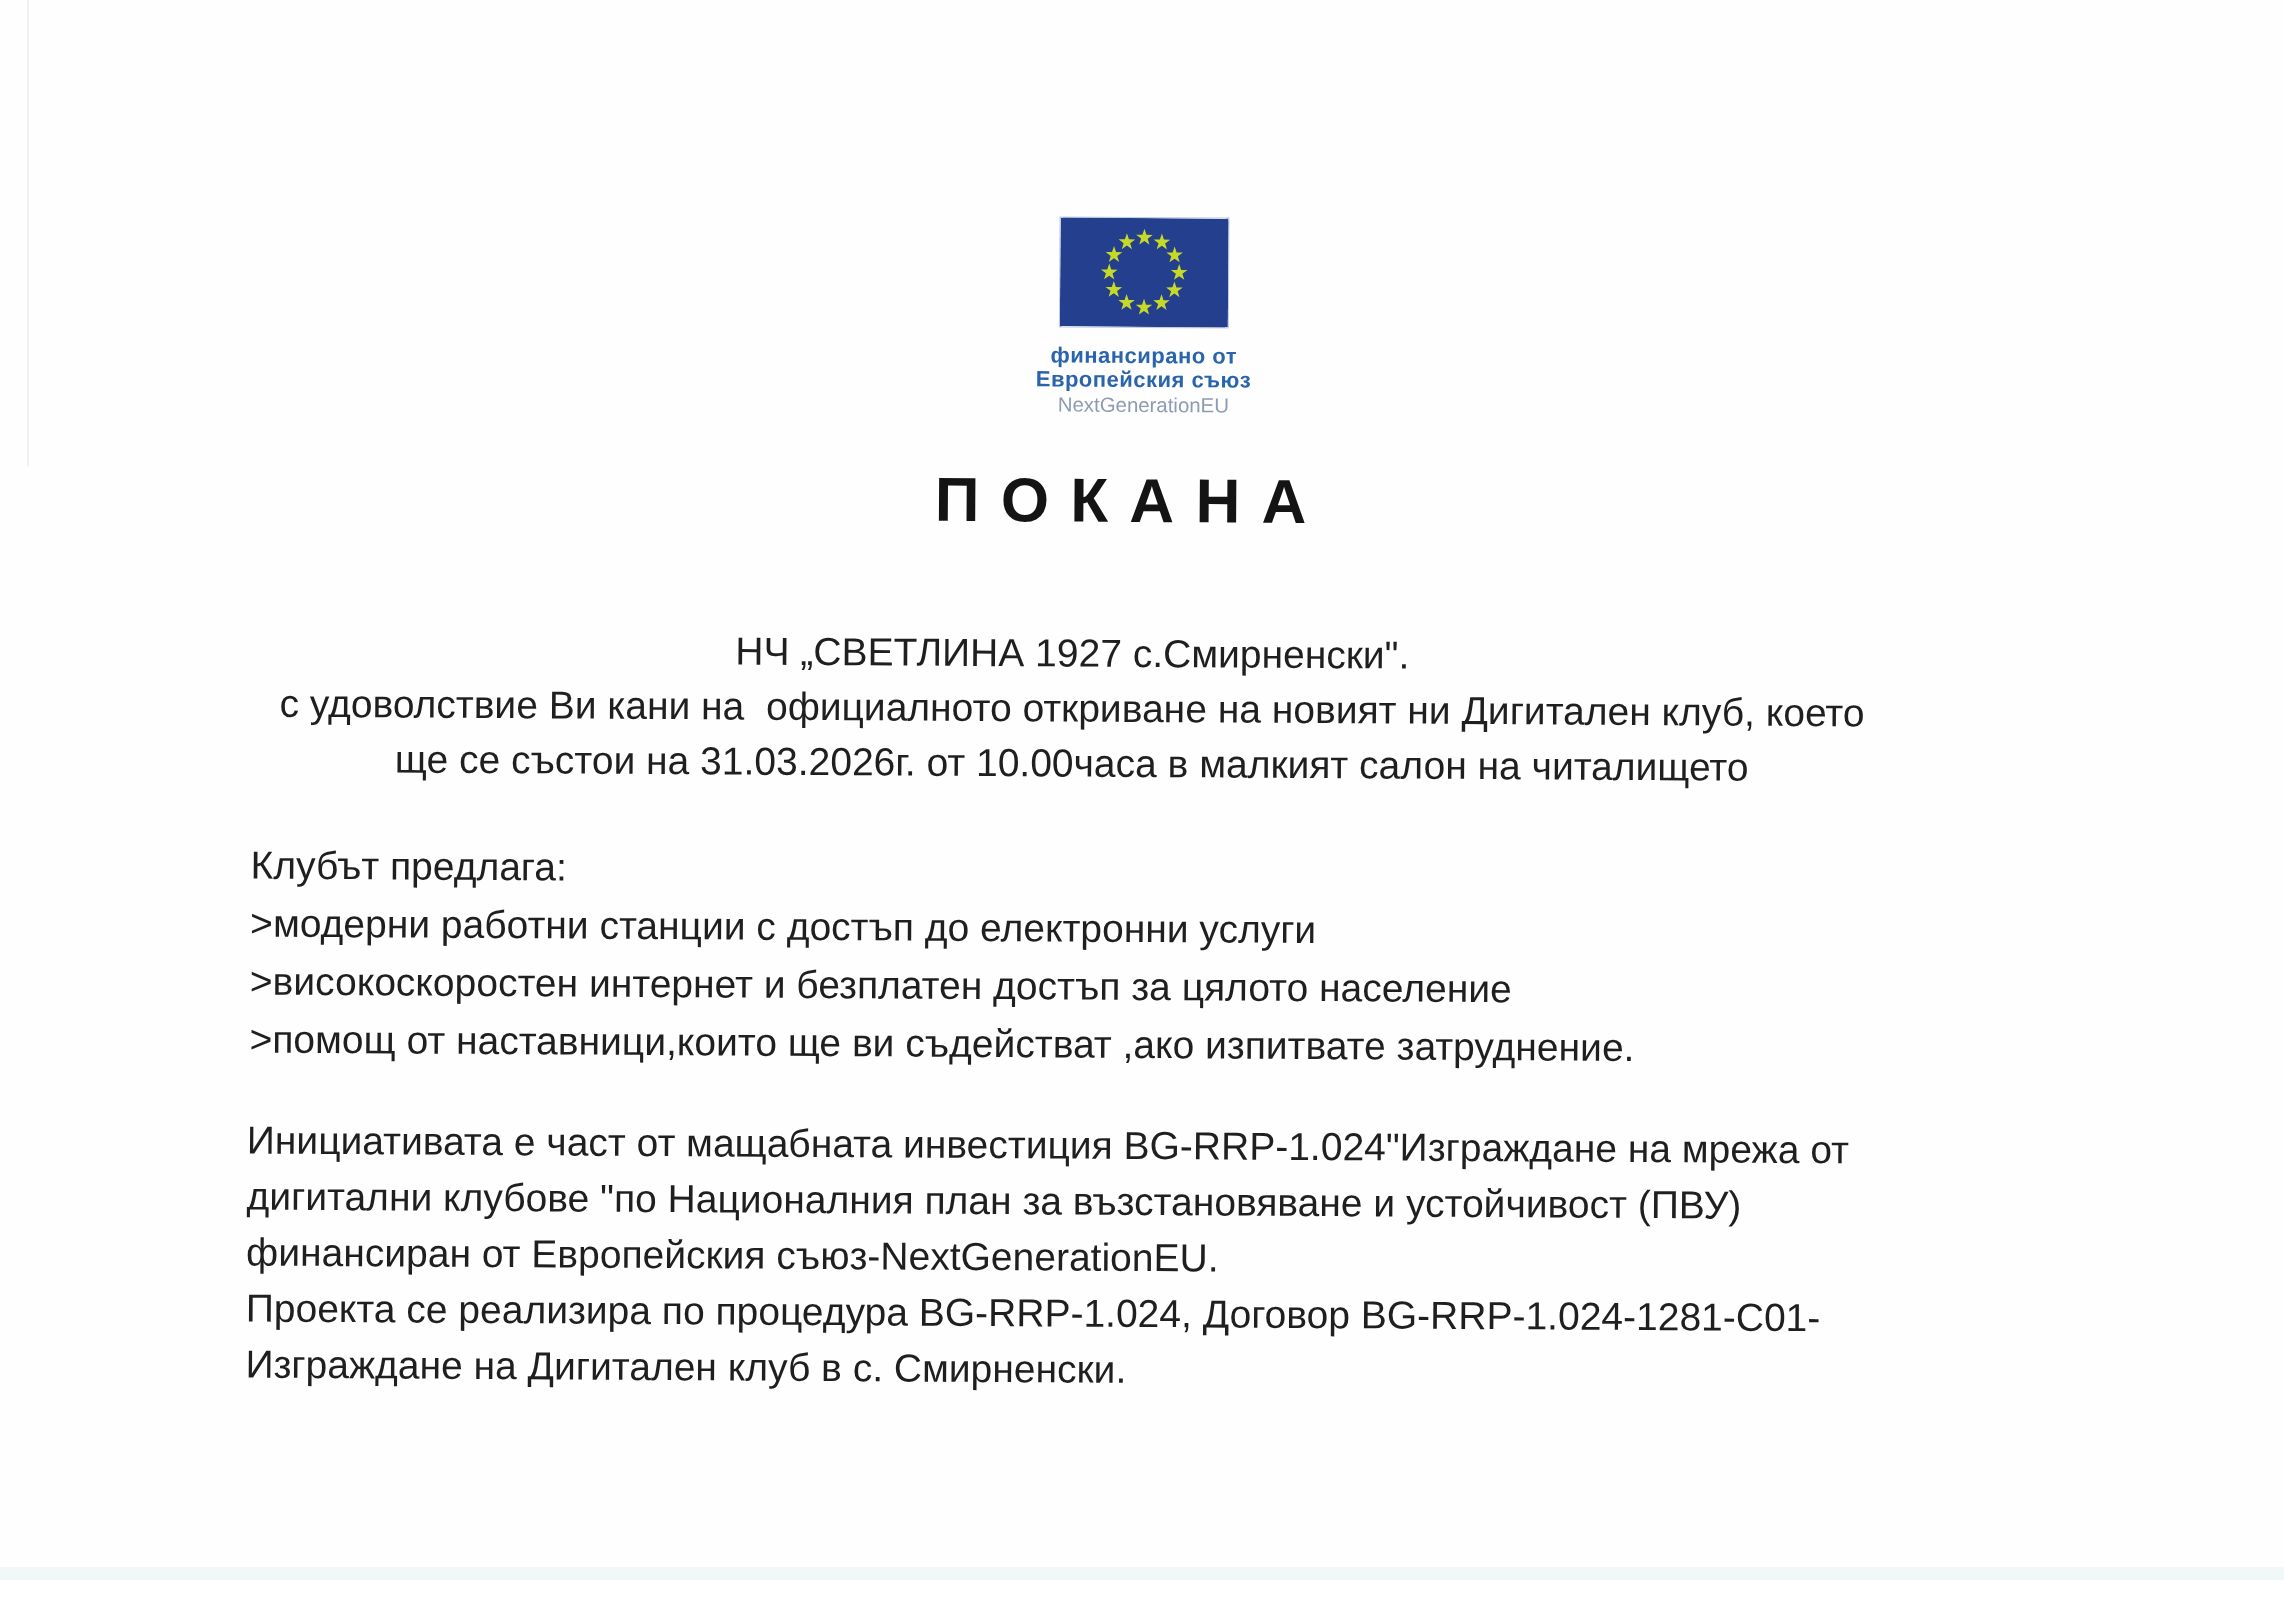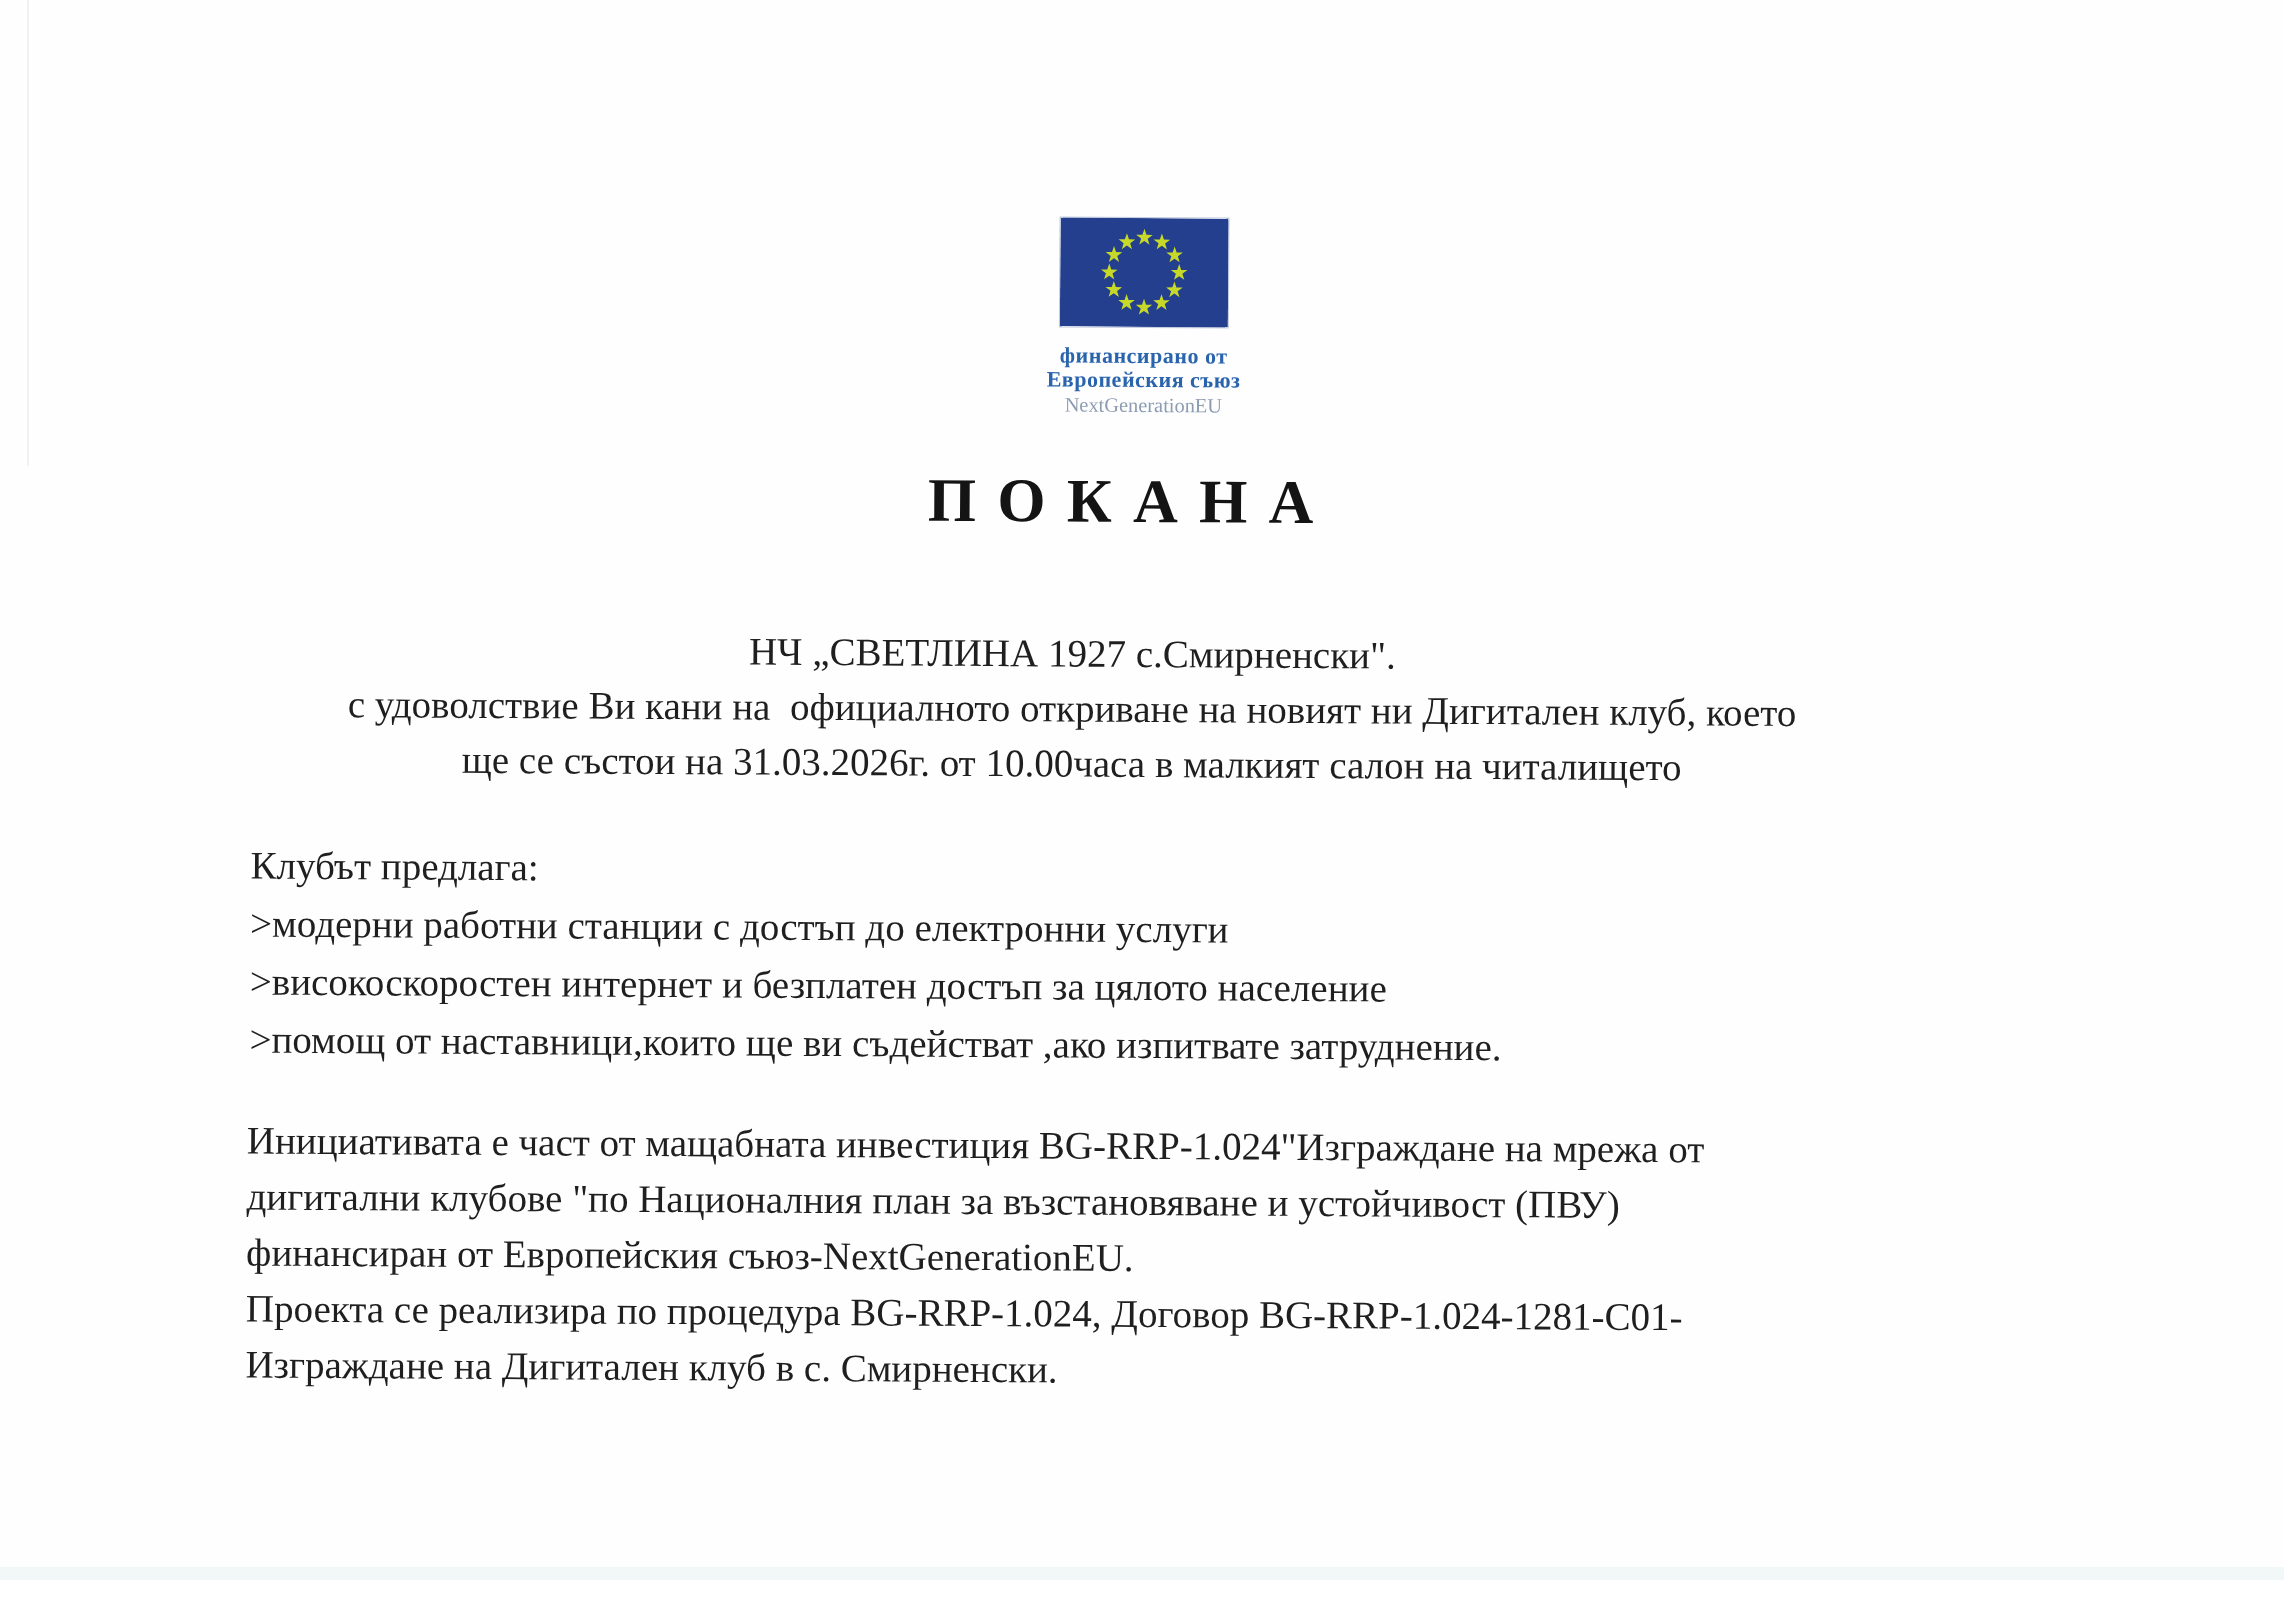--- a/index.html
+++ b/index.html
@@ -6,21 +6,21 @@
     margin: 0;
     padding: 0;
     background: #ffffff;
   }
   .page {
     position: relative;
     width: 2284px;
     height: 1580px;
     background: #fdfefd;
     overflow: hidden;
-    font-family: Liberation Serif, serif;
+    font-family: Liberation Sans, sans-serif;
     color: #1f1f1f;
   }
   
   .content {
     position: absolute;
     inset: 0;
     transform: rotate(0.35deg);
     transform-origin: 50% 40%;
   }
 

